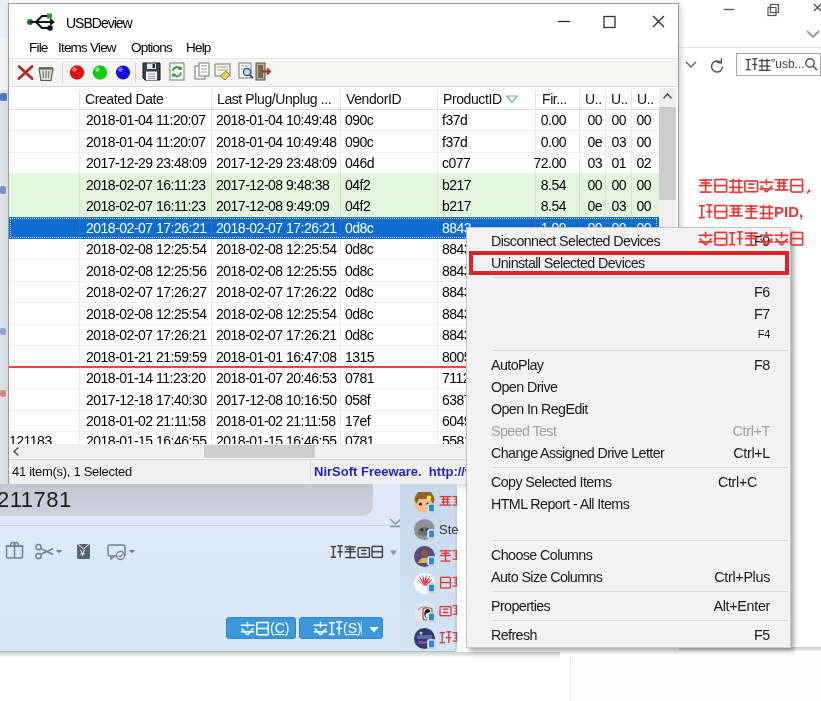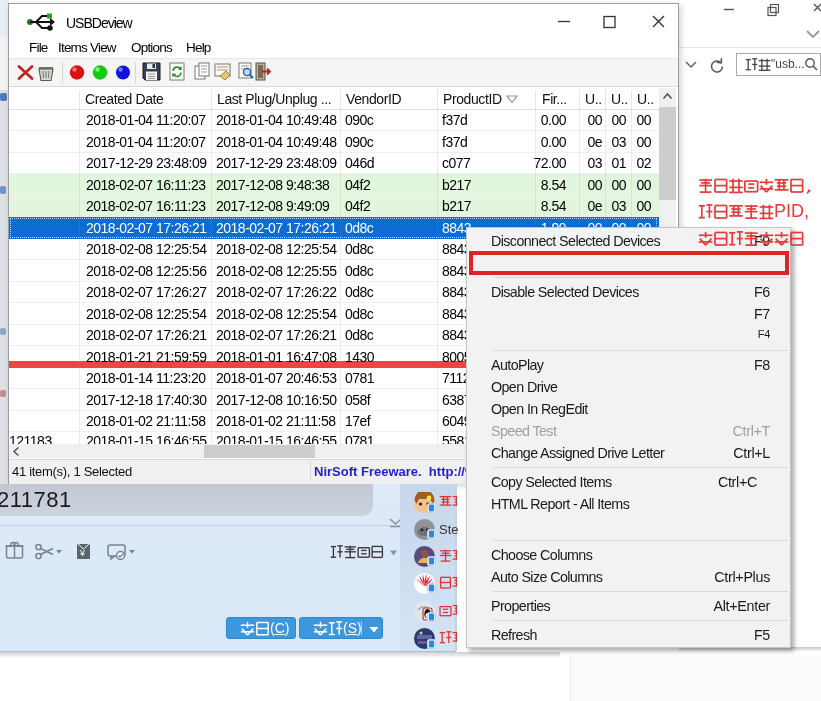--- a/index.html
+++ b/index.html
@@ -232,24 +232,24 @@
 <span class="abs" style="left:207px;top:2.5px">2018-02-08 12:25:54</span>
 <span class="abs" style="left:336px;top:2.5px">0d8c</span>
 <span class="abs" style="left:433px;top:2.5px">8843</span>
 </div>
 <div class="abs" style="left:9px;top:324.5px;width:650px;height:21.5px;background:#ffffff;border-bottom:1px solid #f0f0f0;font-size:14px;letter-spacing:-0.5px;color:#000">
 <span class="abs" style="left:77px;top:2.5px">2018-02-07 17:26:21</span>
 <span class="abs" style="left:207px;top:2.5px">2018-02-07 17:26:21</span>
 <span class="abs" style="left:336px;top:2.5px">0d8c</span>
 <span class="abs" style="left:433px;top:2.5px">8843</span>
 </div>
-<div class="abs" style="left:9px;top:346.0px;width:650px;height:21.5px;background:#ffffff;border-bottom:7px solid #ef4444;font-size:14px;letter-spacing:-0.5px;color:#000">
+<div class="abs" style="left:9px;top:346.0px;width:650px;height:21.5px;background:#ffffff;border-bottom:2px solid #ef4444;font-size:14px;letter-spacing:-0.5px;color:#000">
 <span class="abs" style="left:77px;top:2.5px">2018-01-21 21:59:59</span>
 <span class="abs" style="left:207px;top:2.5px">2018-01-01 16:47:08</span>
-<span class="abs" style="left:336px;top:2.5px">1430</span>
+<span class="abs" style="left:336px;top:2.5px">1315</span>
 <span class="abs" style="left:433px;top:2.5px">8005</span>
 </div>
 <div class="abs" style="left:9px;top:367.5px;width:650px;height:21.5px;background:#ffffff;border-bottom:1px solid #f0f0f0;font-size:14px;letter-spacing:-0.5px;color:#000">
 <span class="abs" style="left:77px;top:2.5px">2018-01-14 11:23:20</span>
 <span class="abs" style="left:207px;top:2.5px">2018-01-07 20:46:53</span>
 <span class="abs" style="left:336px;top:2.5px">0781</span>
 <span class="abs" style="left:433px;top:2.5px">7112</span>
 </div>
 <div class="abs" style="left:9px;top:389.0px;width:650px;height:21.5px;background:#ffffff;border-bottom:1px solid #f0f0f0;font-size:14px;letter-spacing:-0.5px;color:#000">
 <span class="abs" style="left:77px;top:2.5px">2017-12-18 17:40:30</span>
@@ -521,22 +521,22 @@
       <line x1="13.7" y1="1.6" x2="25.4" y2="1.6" stroke="#e23333" stroke-width="1.3"></line>
       <line x1="15.6" y1="4.3" x2="23.4" y2="4.3" stroke="#e23333" stroke-width="1.3"></line>
       <line x1="15.6" y1="7.0" x2="23.4" y2="7.0" stroke="#e23333" stroke-width="1.3"></line>
       <line x1="13.7" y1="10.1" x2="25.4" y2="10.1" stroke="#e23333" stroke-width="1.3"></line>
       <line x1="17.6" y1="1.6" x2="17.6" y2="10.1" stroke="#e23333" stroke-width="1.3"></line>
       <line x1="21.5" y1="1.6" x2="21.5" y2="10.1" stroke="#e23333" stroke-width="1.3"></line>
     </svg></div>
 <div class="abs" style="left:466px;top:227px;width:325px;height:421px;background:#f2f2f2;border:1px solid #c5c5c5;box-shadow:3px 3px 5px rgba(0,0,0,0.35);z-index:40">
 <div class="abs" style="left:24px;top:5px;font-size:14.3px;letter-spacing:-0.6px;color:#1a1a1a;white-space:nowrap">Disconnect Selected Devices</div>
 <div class="abs" style="right:20px;top:5px;font-size:14.3px;letter-spacing:-0.3px;color:#1a1a1a">F9</div>
+<div class="abs" style="left:24px;top:27px;font-size:14.3px;letter-spacing:-0.6px;color:#1a1a1a;white-space:nowrap">Uninstall Selected Devices</div>
 <div class="abs" style="left:26px;top:49px;width:295px;height:1px;background:#d9d9d9"></div>
-<div class="abs" style="left:24px;top:56px;font-size:14.3px;letter-spacing:-0.6px;color:#1a1a1a;white-space:nowrap">Disable Selected Devices</div>
 <div class="abs" style="right:20px;top:56px;font-size:14.3px;letter-spacing:-0.3px;color:#1a1a1a">F6</div>
 <div class="abs" style="right:20px;top:78px;font-size:14.3px;letter-spacing:-0.3px;color:#1a1a1a">F7</div>
 <div class="abs" style="right:20px;top:100px;font-size:11px;letter-spacing:-0.3px;color:#1a1a1a">F4</div>
 <div class="abs" style="left:26px;top:122px;width:295px;height:1px;background:#d9d9d9"></div>
 <div class="abs" style="left:24px;top:129px;font-size:14.3px;letter-spacing:-0.6px;color:#1a1a1a;white-space:nowrap">AutoPlay</div>
 <div class="abs" style="right:20px;top:129px;font-size:14.3px;letter-spacing:-0.3px;color:#1a1a1a">F8</div>
 <div class="abs" style="left:24px;top:151px;font-size:14.3px;letter-spacing:-0.6px;color:#1a1a1a;white-space:nowrap">Open Drive</div>
 <div class="abs" style="left:24px;top:173px;font-size:14.3px;letter-spacing:-0.6px;color:#1a1a1a;white-space:nowrap">Open In RegEdit</div>
 <div class="abs" style="left:24px;top:195px;font-size:14.3px;letter-spacing:-0.6px;color:#a0a0a0;white-space:nowrap">Speed Test</div>
 <div class="abs" style="right:20px;top:195px;font-size:14.3px;letter-spacing:-0.3px;color:#a0a0a0">Ctrl+T</div>
@@ -620,21 +620,21 @@
       <line x1="46.8" y1="2.1" x2="59.6" y2="2.1" stroke="#e93939" stroke-width="1.7"></line>
       <line x1="53.2" y1="0.8" x2="53.2" y2="14.4" stroke="#e93939" stroke-width="1.7"></line>
       <line x1="46.8" y1="7.6" x2="59.6" y2="7.6" stroke="#e93939" stroke-width="1.7"></line>
       <line x1="47.4" y1="14.1" x2="59.0" y2="14.1" stroke="#e93939" stroke-width="1.7"></line>
       <line x1="48.6" y1="4.9" x2="57.8" y2="4.9" stroke="#e93939" stroke-width="1.7"></line>
       <line x1="61.6" y1="3.0" x2="75.2" y2="3.0" stroke="#e93939" stroke-width="1.7"></line>
       <line x1="65.4" y1="0.8" x2="65.4" y2="14.4" stroke="#e93939" stroke-width="1.7"></line>
       <line x1="71.4" y1="0.8" x2="71.4" y2="14.4" stroke="#e93939" stroke-width="1.7"></line>
       <line x1="61.6" y1="9.4" x2="75.2" y2="9.4" stroke="#e93939" stroke-width="1.7"></line>
       <line x1="61.6" y1="14.4" x2="75.2" y2="14.4" stroke="#e93939" stroke-width="1.7"></line>
-    </svg><span style="font-size:18px;color:#e93939;vertical-align:top;line-height:15px;font-weight:normal">PID,</span></div>
+    </svg><span style="font-size:15px;color:#e93939;vertical-align:top;line-height:15px;font-weight:bold">PID,</span></div>
 <div class="abs" style="left:698px;top:230.5px;z-index:61;white-space:nowrap"><svg width="106" height="18">
       <line x1="7.6" y1="0.8" x2="7.6" y2="6.8" stroke="#e93939" stroke-width="1.7"></line>
       <line x1="0.8" y1="4.3" x2="14.4" y2="4.3" stroke="#e93939" stroke-width="1.7"></line>
       <line x1="1.8" y1="7.6" x2="7.6" y2="14.1" stroke="#e93939" stroke-width="1.7"></line>
       <line x1="13.4" y1="7.6" x2="7.6" y2="14.1" stroke="#e93939" stroke-width="1.7"></line>
       <line x1="0.8" y1="10.9" x2="14.4" y2="10.9" stroke="#e93939" stroke-width="1.7"></line>
       <line x1="17.0" y1="1.5" x2="28.6" y2="1.5" stroke="#e93939" stroke-width="1.7"></line>
       <line x1="17.0" y1="1.5" x2="17.0" y2="14.0" stroke="#e93939" stroke-width="1.7"></line>
       <line x1="28.6" y1="1.5" x2="28.6" y2="14.0" stroke="#e93939" stroke-width="1.7"></line>
       <line x1="17.0" y1="14.0" x2="28.6" y2="14.0" stroke="#e93939" stroke-width="1.7"></line>

